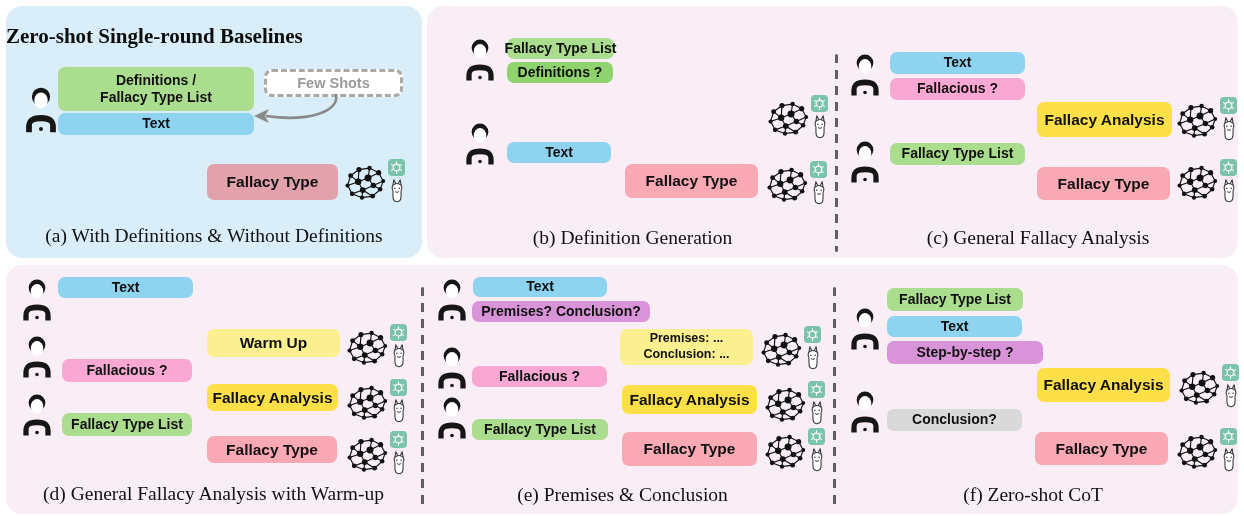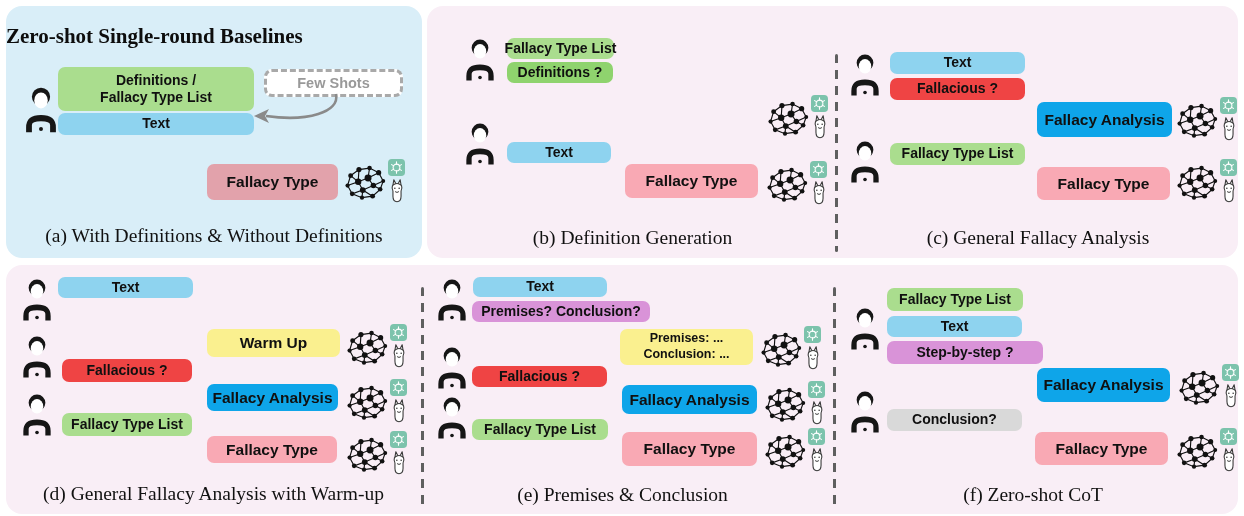--- a/index.html
+++ b/index.html
@@ -14,24 +14,24 @@
   .caption{position:absolute;font-family:"Liberation Serif",serif;font-size:19.5px;color:#111;
            text-align:center;white-space:nowrap;}
   .box{position:absolute;border-radius:7px;display:flex;flex-direction:column;align-items:center;
        justify-content:center;font-weight:bold;color:#101010;font-size:14px;line-height:1.25;
        text-align:center;white-space:nowrap;}
   .lg{font-size:15.5px;}
   .sm{font-size:12.5px;}
   .c-blue{background:#8ed3ef;}
   .c-green{background:#aadd8e;}
   .c-green2{background:#8fd36e;}
-  .c-greenlight{background:#ef4444;}
+  .c-greenlight{background:#f9a8d4;}
   .c-pink{background:#f9a9b4;}
   .c-rose{background:#e2a2ab;}
-  .c-orange{background:#0ea5e9;}
+  .c-orange{background:#fde047;}
   .c-yellow{background:#faf08f;}
   .c-purple{background:#d993d8;}
   .c-gray{background:#d9d9d9;}
   .c-defout{background:#c8ecb6;border:3px dashed #5d9e3a;border-radius:10px;}
   .fewshots{background:#fff;border:3px dashed #a9a9a9;border-radius:8px;color:#999;
             font-size:14.5px;font-weight:600;}
   .vdash{position:absolute;width:3px;border-radius:2px;
          background:repeating-linear-gradient(to bottom,#5f5f5f 0 9px,transparent 9px 16px);}
   .person{position:absolute;}
   .person svg{width:100%;height:100%;display:block;}

